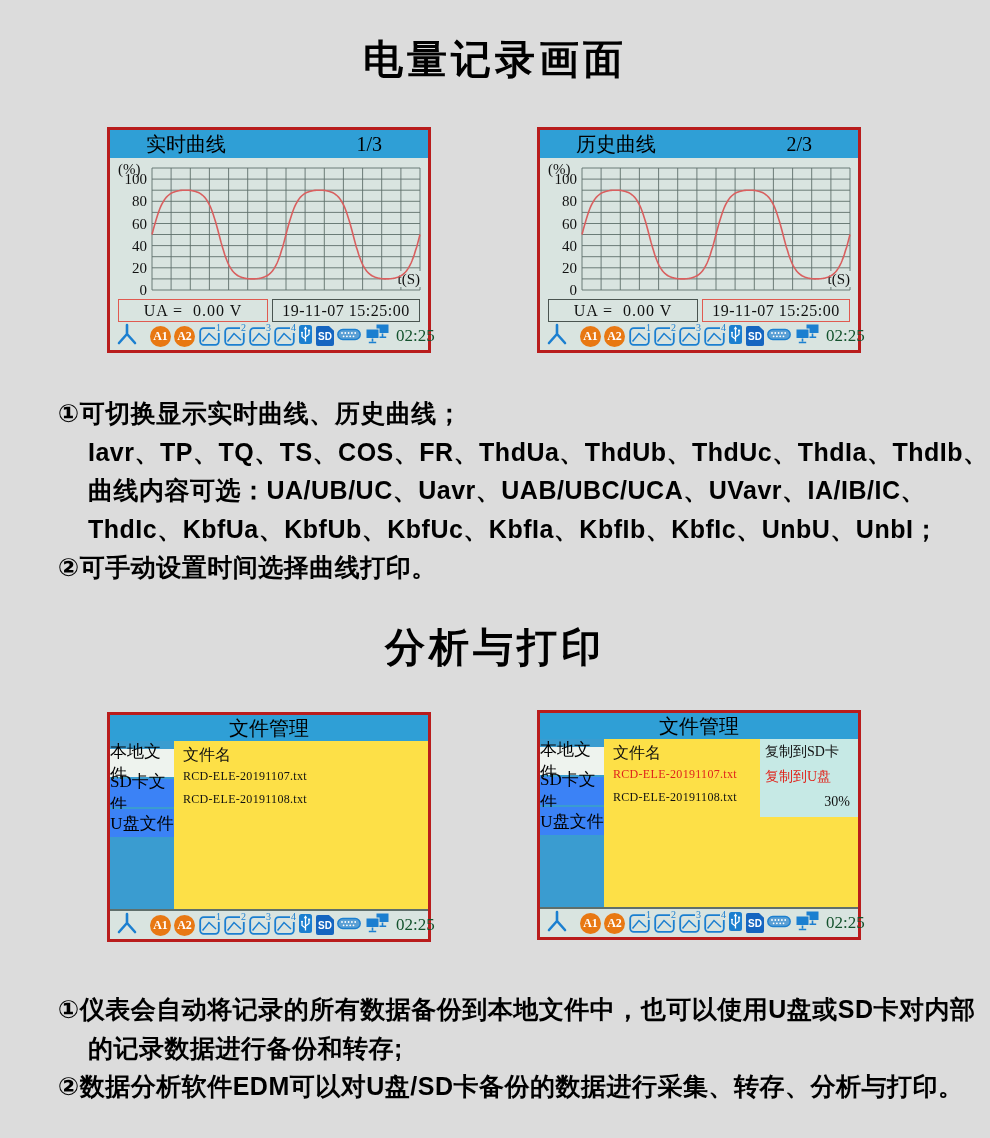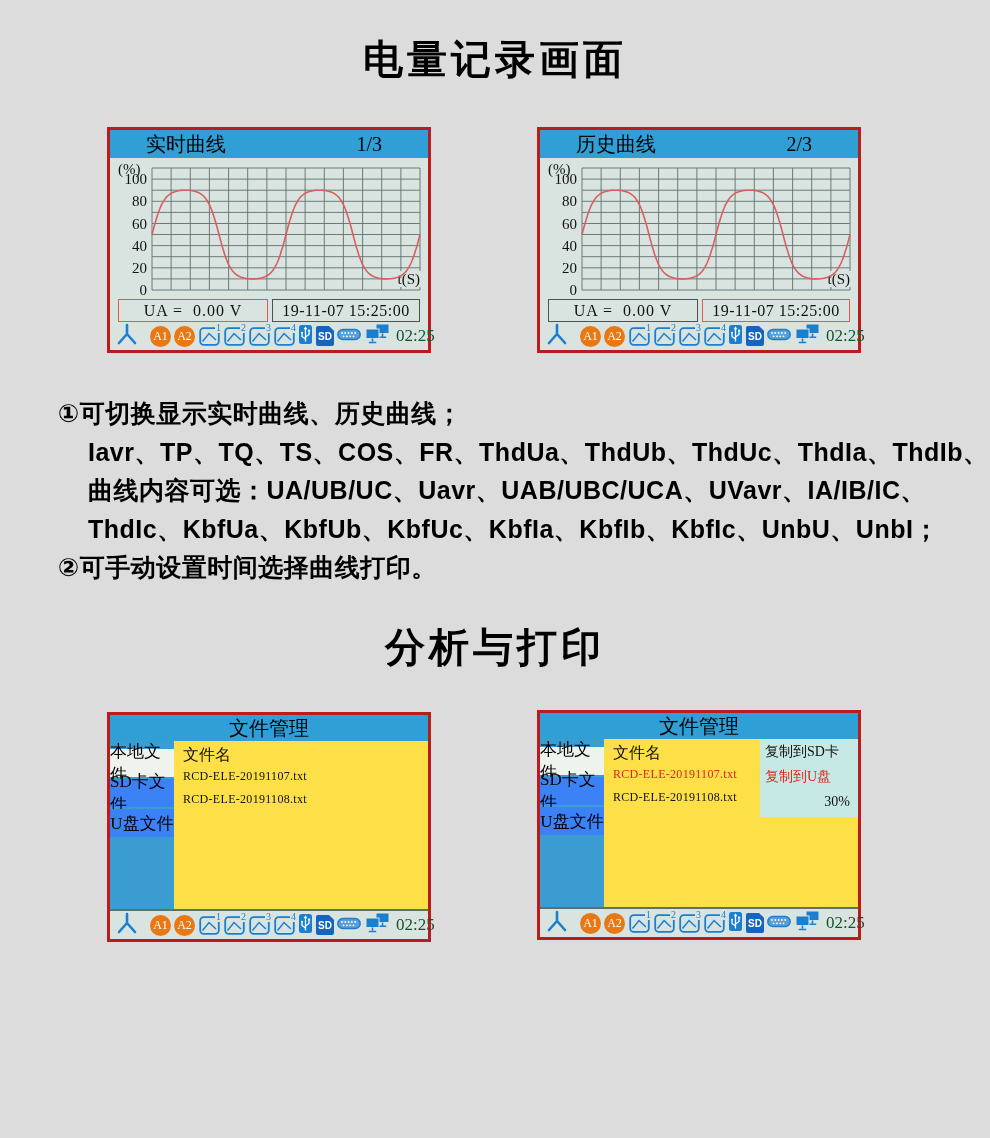--- a/index.html
+++ b/index.html
@@ -38,21 +38,21 @@
   .status-box.b1{width:150px}
   .status-box.b2{width:148px;letter-spacing:0.5px}
   .red-border{border:1px solid #e05a50}
   .dark-border{border:1px solid #4a5450}
 
   
   .iconbar{height:28px;display:flex;align-items:center;padding:0 6px;gap:3px;flex:none}
   .file-iconbar{border-top:2px solid #5f6f6b}
   .a-badge{width:21px;height:21px;border-radius:50%;background:#e87813;color:#fff;
     display:flex;align-items:center;justify-content:center;
-    font-family:"Liberation Serif","DejaVu Serif",serif;font-size:12px;font-weight:normal;flex:none}
+    font-family:"Liberation Serif","DejaVu Serif",serif;font-size:12px;font-weight:bold;flex:none}
   .badge-a1{margin-left:9px}
   .meter{position:relative;width:21px;height:19px;flex:none;margin-left:1px}
   .meter i{position:absolute;top:-4px;right:-2px;font-style:normal;
     font-family:"Liberation Serif","DejaVu Serif",serif;font-size:10px;line-height:10px;
     color:#1b7fd0;background:#d9e4e0;padding:0 1px}
   .right-icons{margin-left:auto;display:flex;align-items:center;gap:3px}
   .sd-chip{width:18px;height:20px;background:#1565c0;color:#fff;display:flex;align-items:center;justify-content:center;
     font-size:10px;font-weight:bold;font-family:"Liberation Sans",sans-serif;
     clip-path:polygon(0 0,72% 0,100% 24%,100% 100%,0 100%);border-radius:2px;flex:none}
   .time{font-family:"Liberation Serif","DejaVu Serif",serif;font-size:17px;color:#14532d;margin-left:2px;white-space:nowrap}
@@ -544,14 +544,19 @@
               <path d="M18.5 10.5 V13.5 M14.8 14.3 H22.2" stroke="#1b7fd0" stroke-width="1.6" fill="none"></path>
               <rect x="2" y="6" width="13" height="9.5" fill="#1b7fd0" stroke="#d9e4e0" stroke-width="1"></rect>
               <path d="M8.5 15.5 V18.5 M4.8 19.5 H12.2" stroke="#1b7fd0" stroke-width="1.6" fill="none"></path>
             </svg>
     </span>
     <span class="time">02:25</span>
   </span>
 </div>
   </div>
 
+  <div class="para" id="para2">
+    <div>①仪表会自动将记录的所有数据备份到本地文件中，也可以使用U盘或SD卡对内部</div>
+    <div class="indent">的记录数据进行备份和转存;</div>
+    <div>②数据分析软件EDM可以对U盘/SD卡备份的数据进行采集、转存、分析与打印。</div>
+  </div>
 
 </div>
 
 </body></html>

